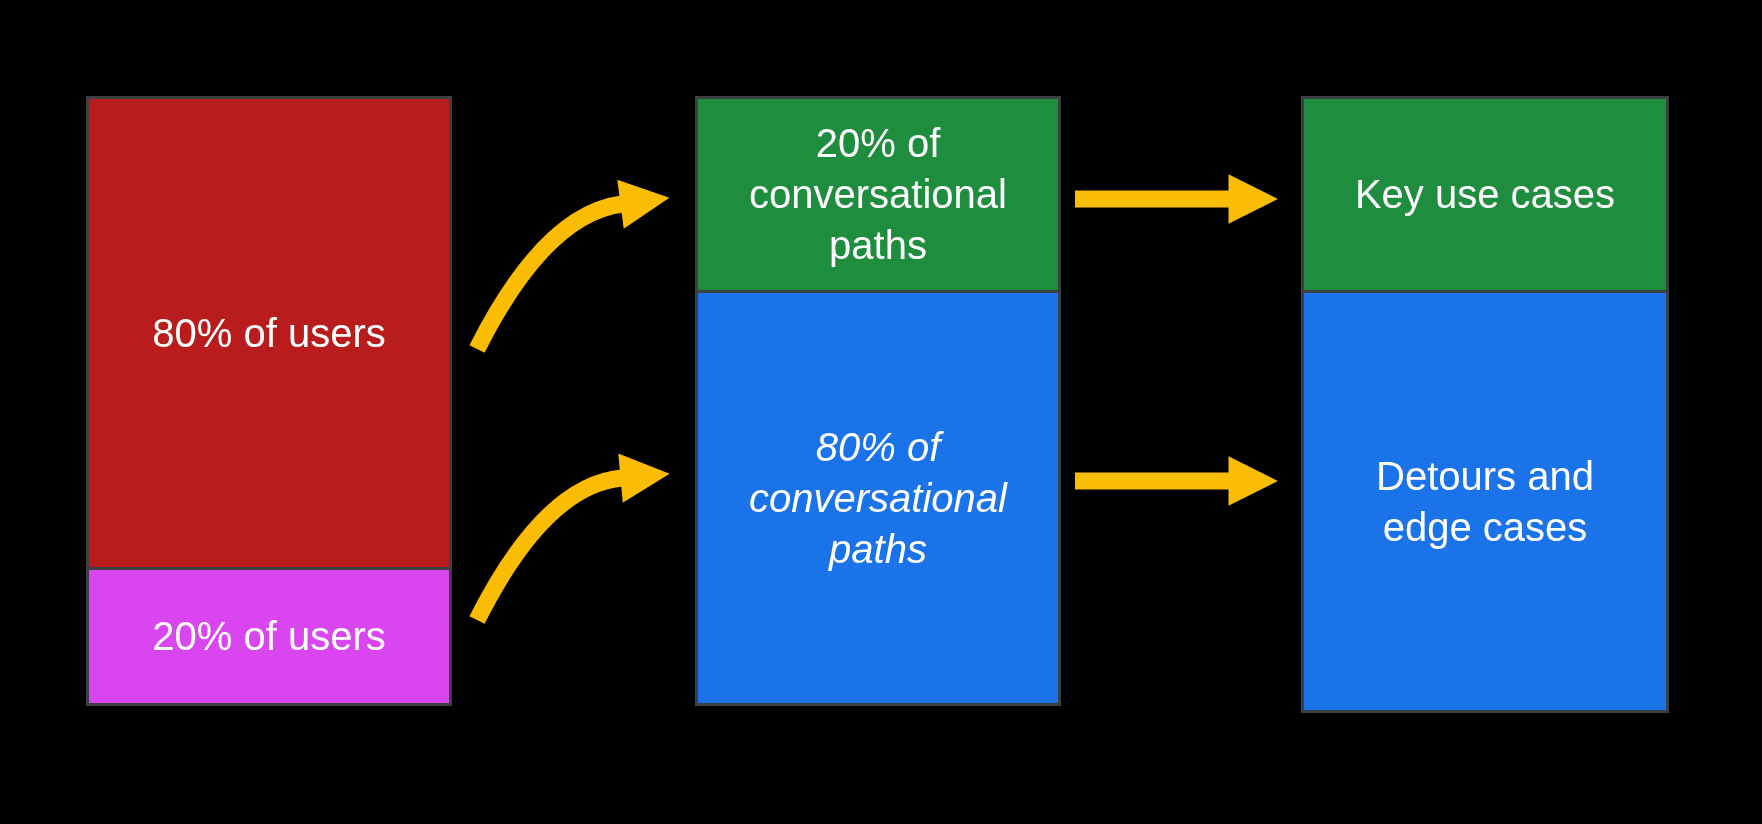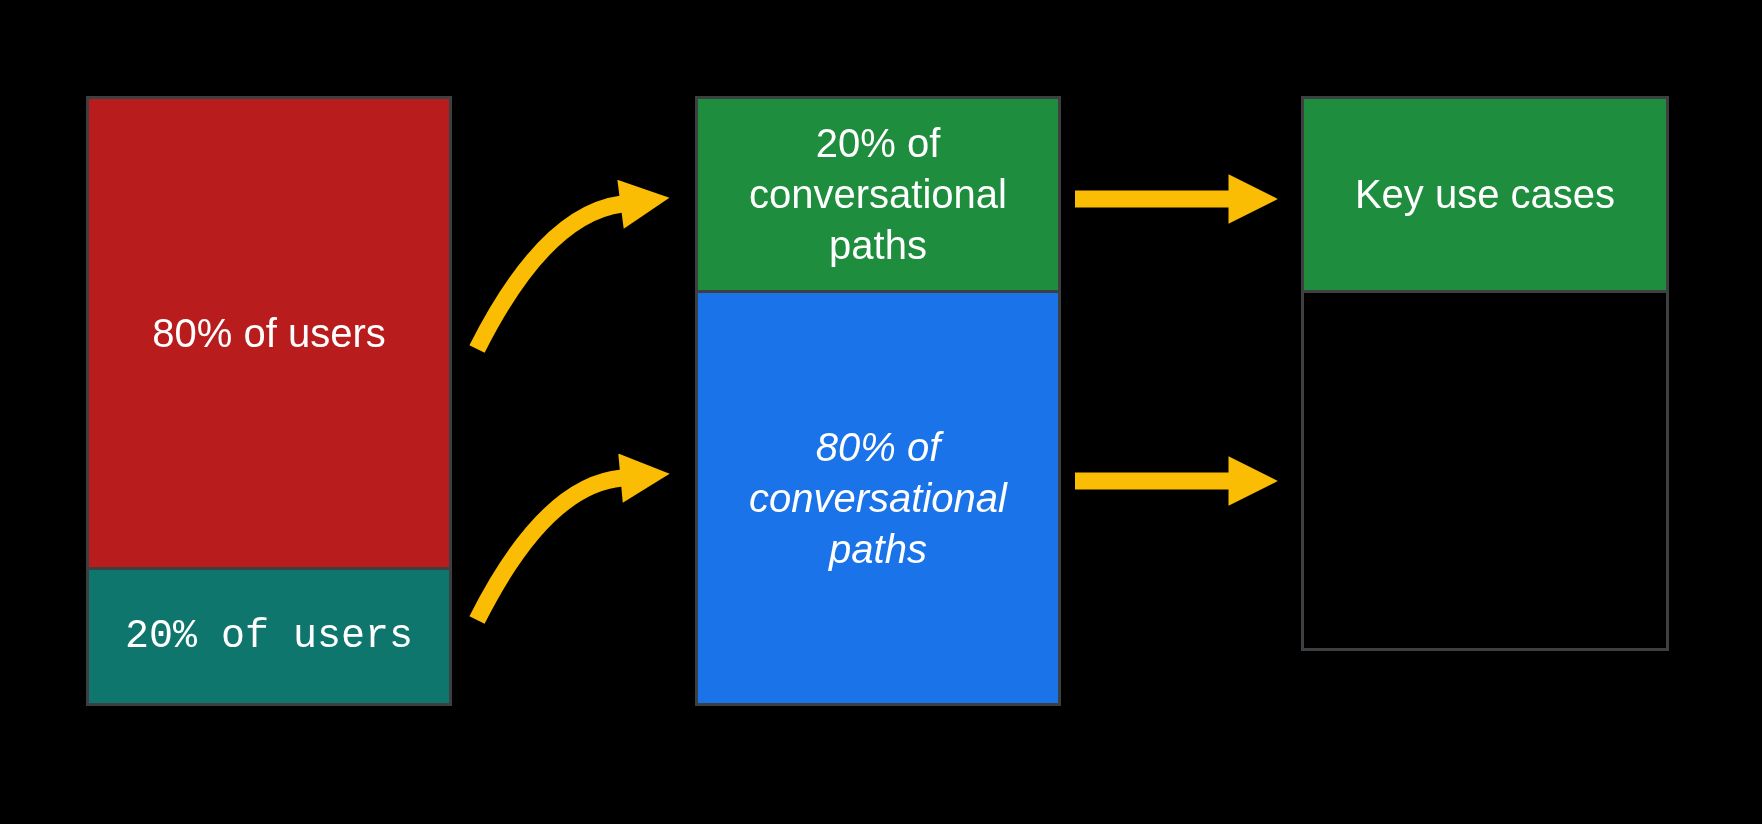--- a/index.html
+++ b/index.html
@@ -13,21 +13,21 @@
   }
   .bar {
     position: absolute;
     box-sizing: border-box;
     border: 3px solid #3C4043;
     display: flex;
     flex-direction: column;
   }
   #bar-users   { left: 86px;   top: 96px; width: 366px; height: 610px; }
   #bar-paths   { left: 695px;  top: 96px; width: 366px; height: 610px; }
-  #bar-cases   { left: 1301px; top: 96px; width: 368px; height: 555px; }
+  #bar-cases   { left: 1301px; top: 96px; width: 368px; height: 617px; justify-content: center; }
   .seg {
     display: flex;
     align-items: center;
     justify-content: center;
     text-align: center;
     box-sizing: border-box;
   }
   .seg.divided { border-bottom: 3px solid #3C4043; }
   .seg-label {
     color: #FFFFFF;
@@ -57,21 +57,21 @@
 </style>
 </head>
 <body>
 
 <div id="canvas">
 
   <div class="bar" id="bar-users">
     <div class="seg divided" id="seg-users-80" style="background-color: #b91c1c;">
       <div class="seg-label">80% of users</div>
     </div>
-    <div class="seg" id="seg-users-20" style="background-color: #0f766e; font-family: Liberation Mono, monospace;">
+    <div class="seg" id="seg-users-20" style="background-color: #d946ef;">
       <div class="seg-label">20% of users</div>
     </div>
   </div>
 
   <div class="bar" id="bar-paths">
     <div class="seg divided" id="seg-paths-20" style="background-color: rgb(30, 142, 62);">
       <div class="seg-label">20% of
 conversational
 paths</div>
     </div>
@@ -79,20 +79,24 @@
       <div class="seg-label">80% of
 conversational
 paths</div>
     </div>
   </div>
 
   <div class="bar" id="bar-cases">
     <div class="seg divided" id="seg-cases-key" style="background-color: rgb(30, 142, 62);">
       <div class="seg-label">Key use cases</div>
     </div>
+    <div class="seg" id="seg-cases-detours" style="background-color: rgb(26, 115, 232);">
+      <div class="seg-label">Detours and
+edge cases</div>
+    </div>
   </div>
 
   <svg id="arrow-layer" width="1762" height="824" viewBox="0 0 1762 824" style="color: rgb(251, 188, 4);">
     <defs>
       <marker id="head" viewBox="0 0 10 10" refX="0.3" refY="5" markerWidth="3.1" markerHeight="2.9" orient="auto">
         <path d="M0,0 L10,5 L0,10 Z"></path>
       </marker>
     </defs>
     <path d="M 477 349 Q 545 214 622 204" marker-end="url(#head)"></path>
     <path d="M 477 620 Q 545 485 622 478" marker-end="url(#head)"></path>

